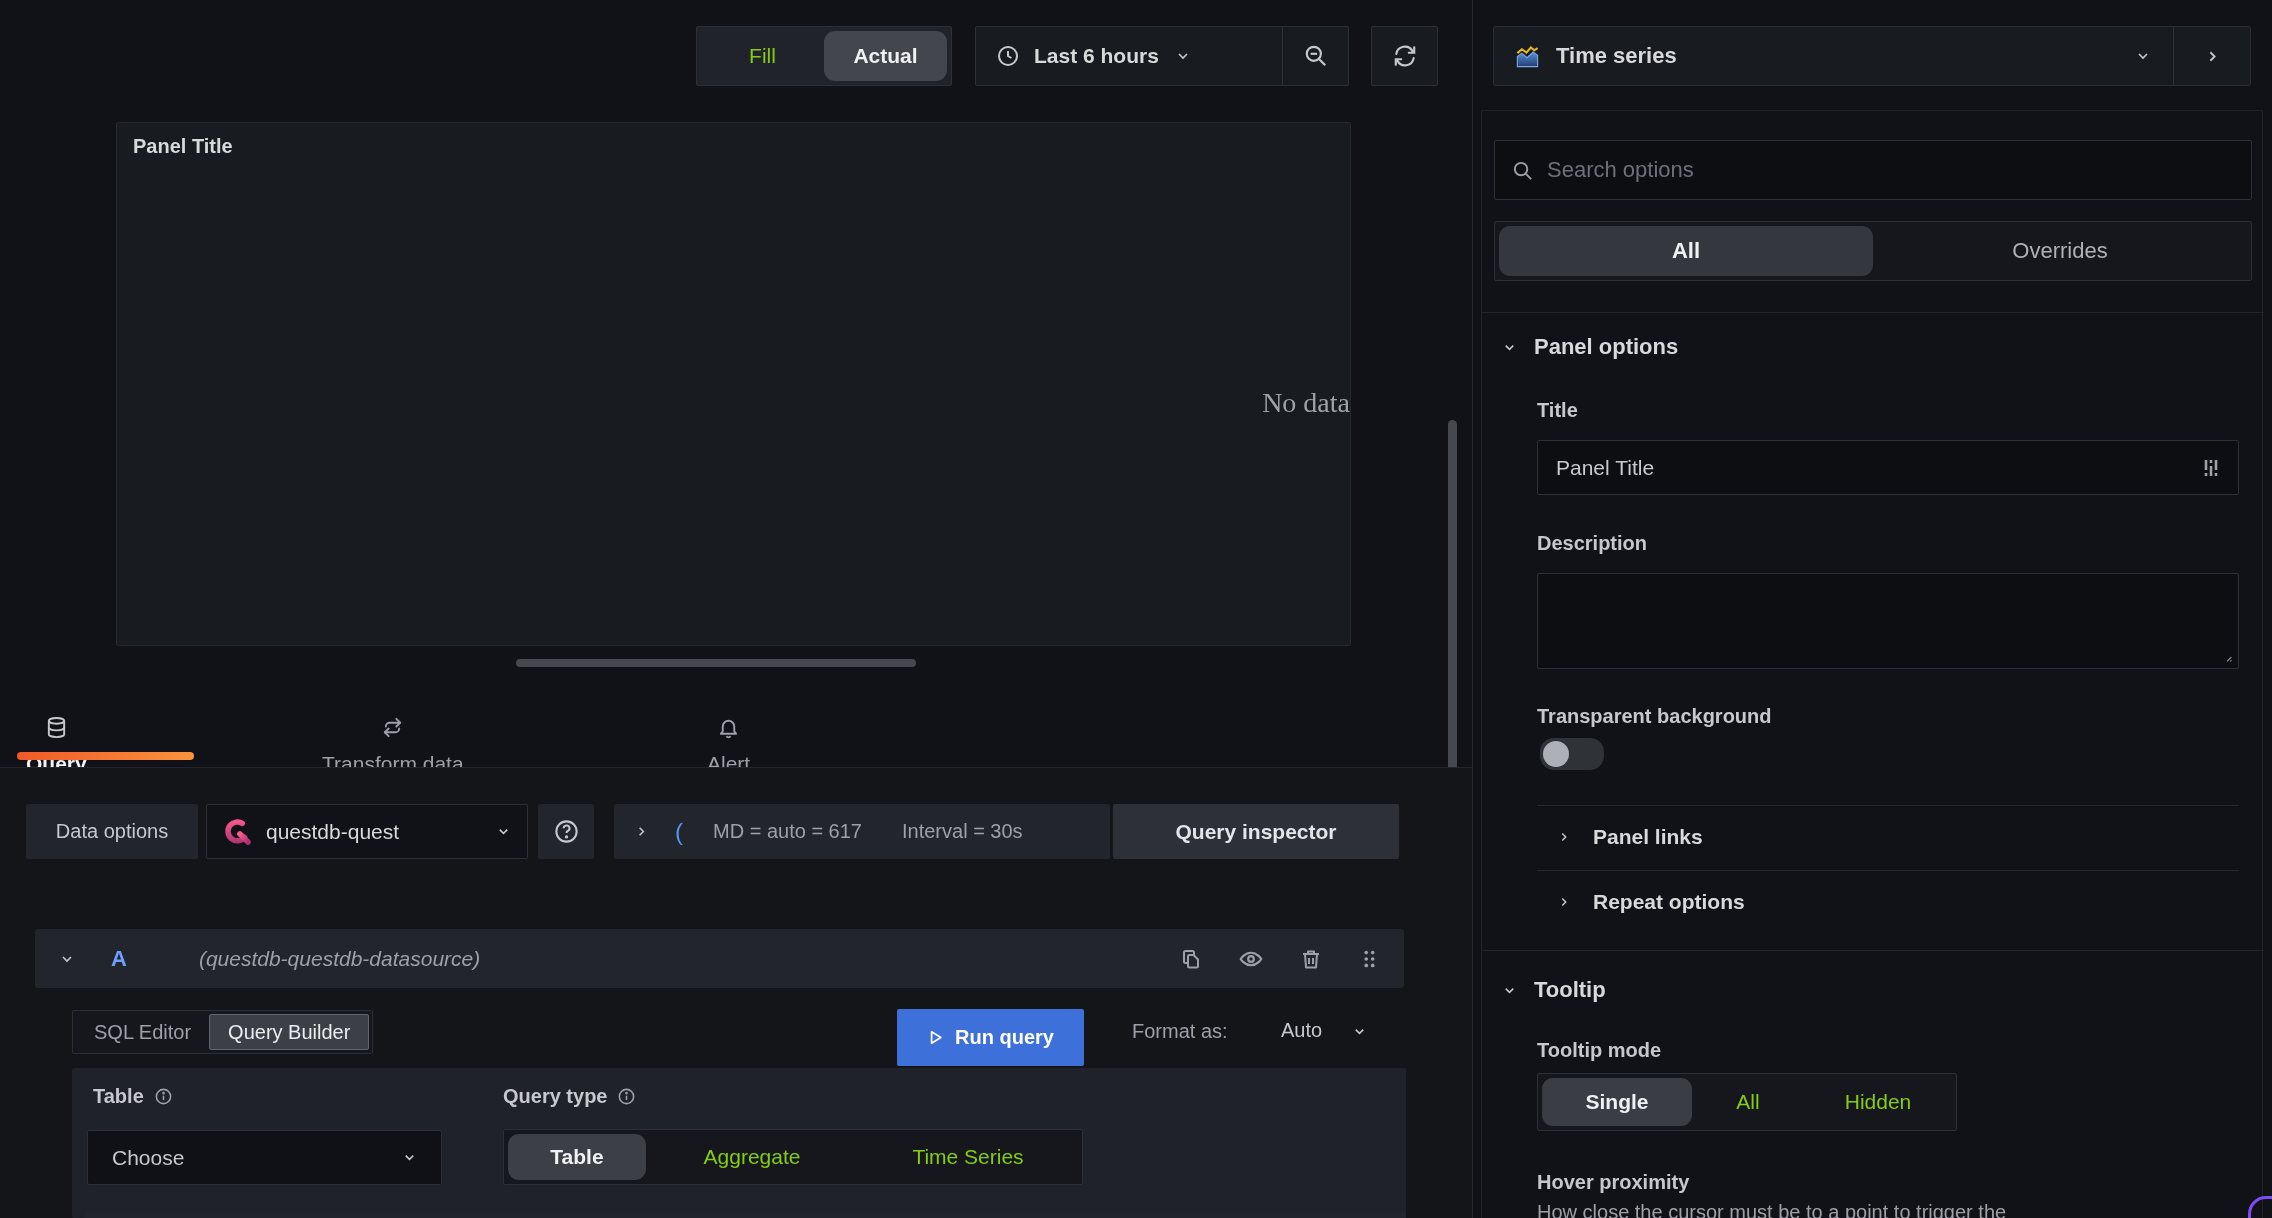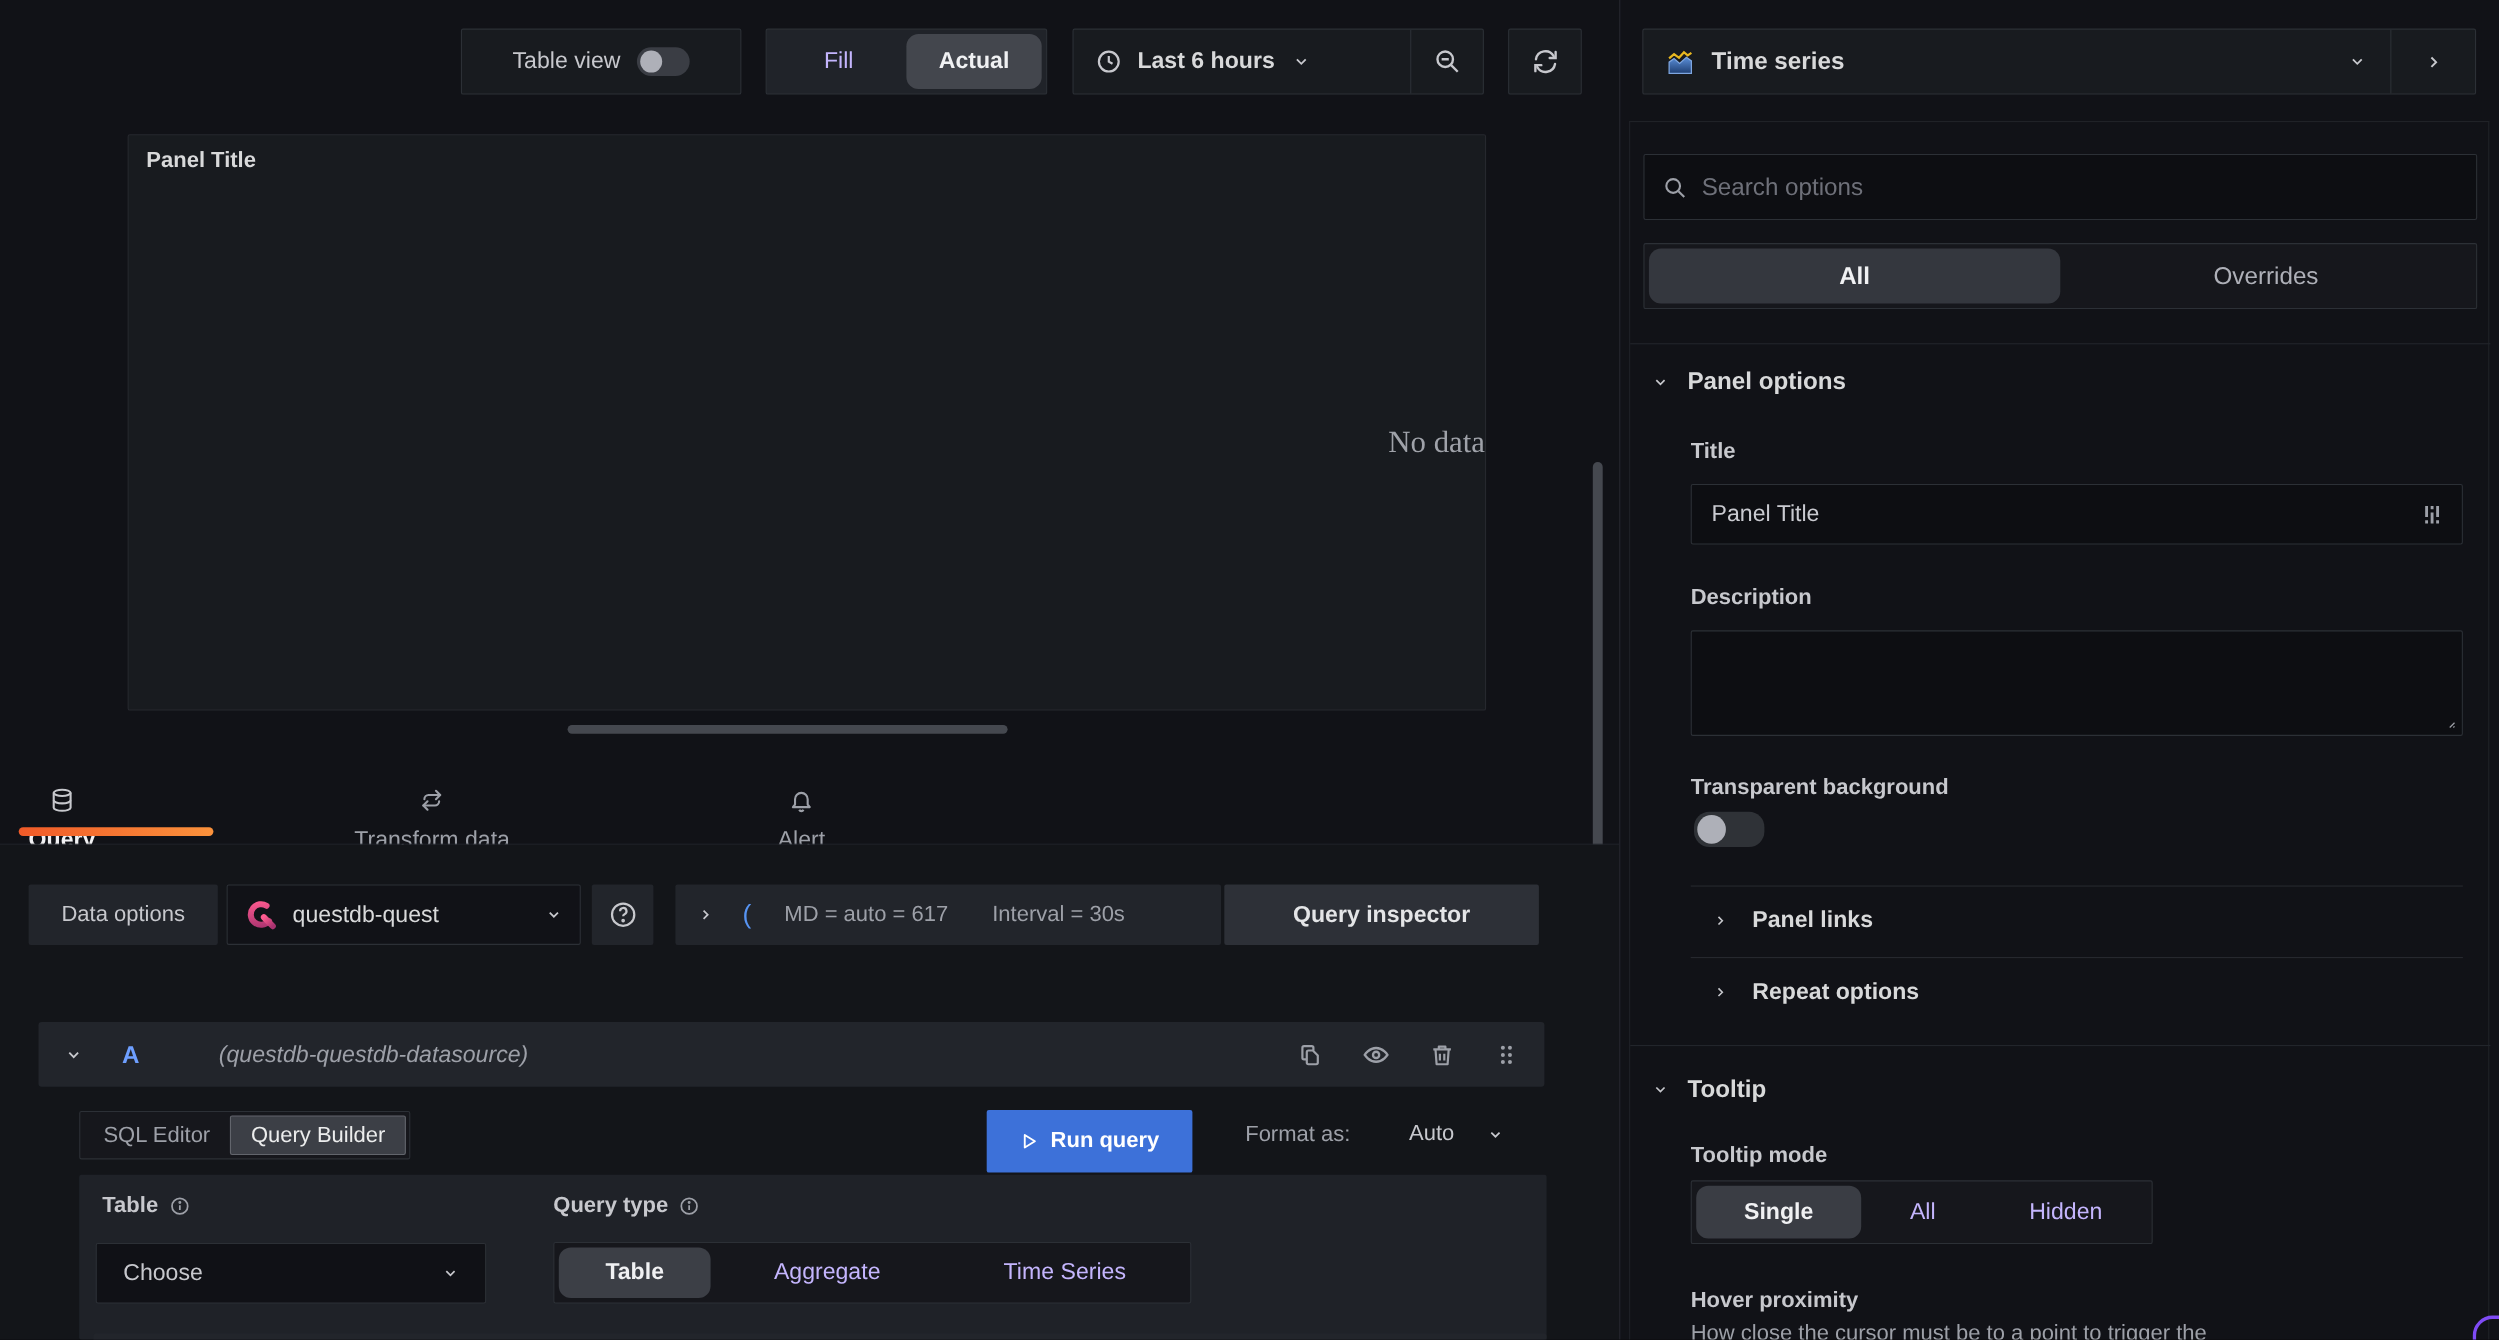--- a/index.html
+++ b/index.html
@@ -19,21 +19,21 @@
     display:flex; align-items:center; justify-content:center;
   }
   .toggle { position:relative; border-radius:14px; background:#3a3d44; }
   .toggle .knob { position:absolute; border-radius:50%; background:#aeb0b8; top:3px; left:3px; }
   .tg-sm { width:48px; height:26px; }
   .tg-sm .knob { width:20px; height:20px; }
   .tg-lg { width:64px; height:32px; background:#2f3237; }
   .tg-lg .knob { width:26px; height:26px; }
 
   .seg-group { background:#202329; border:1px solid #2c3036; border-radius:2px; display:flex; padding:4px; }
-  .seg { display:flex; align-items:center; justify-content:center; color:#c4b5fd; border-radius:2px; }
+  .seg { display:flex; align-items:center; justify-content:center; color:#84cc16; border-radius:2px; }
   .seg.sel { background:#43464d; color:#f0f1f3; font-weight:700;border-radius:11px; }
 
   
   .panel { background:#181b1f; border:1px solid #26282e; border-radius:2px; }
   .panel-title { font-weight:700; color:#d8d9da; font-size:20px; }
   .no-data { color:#9fa2a9; font-size:28px; }
 
   .scrollbar { background:#45484f; border-radius:5px; }
 
   
@@ -89,26 +89,20 @@
   .collapsed-row { display:flex; align-items:center; gap:22px; color:#d8d9da; font-weight:700; font-size:21px; }
   .muted { color:#9da0a8; }
   .desc-text { color:#9da0a8; font-size:20px; line-height:1.35; }
   .purple-corner { border:3px solid #7f4bf5; border-radius:18px; }
 </style>
 </head>
 <body>
 
 <div id="app">
 
-  <div class="abs tool-btn" style="left:419px;top:26px;width:255px;height:60px;gap:15px;">
-    <span style="font-size:21px;color:#c7c8cd;">Table view</span>
-    <span class="toggle tg-sm">
-        <span class="knob"></span>
-      </span>
-  </div>
 
   <div class="abs seg-group" style="left:696px;top:26px;width:256px;height:60px;">
     <div class="seg" style="flex:1;font-size:21px;">Fill</div>
     <div class="seg sel" style="flex:1;font-size:21px;">Actual</div>
   </div>
 
   <div class="abs tool-btn" style="left:975px;top:26px;width:374px;height:60px;justify-content:flex-start;">
     <span class="icon-light" style="margin-left:20px;">
       <svg width="24" height="24" viewBox="0 0 24 24" fill="none" stroke="currentColor" stroke-width="2">
         <circle cx="12" cy="12" r="9"></circle>

